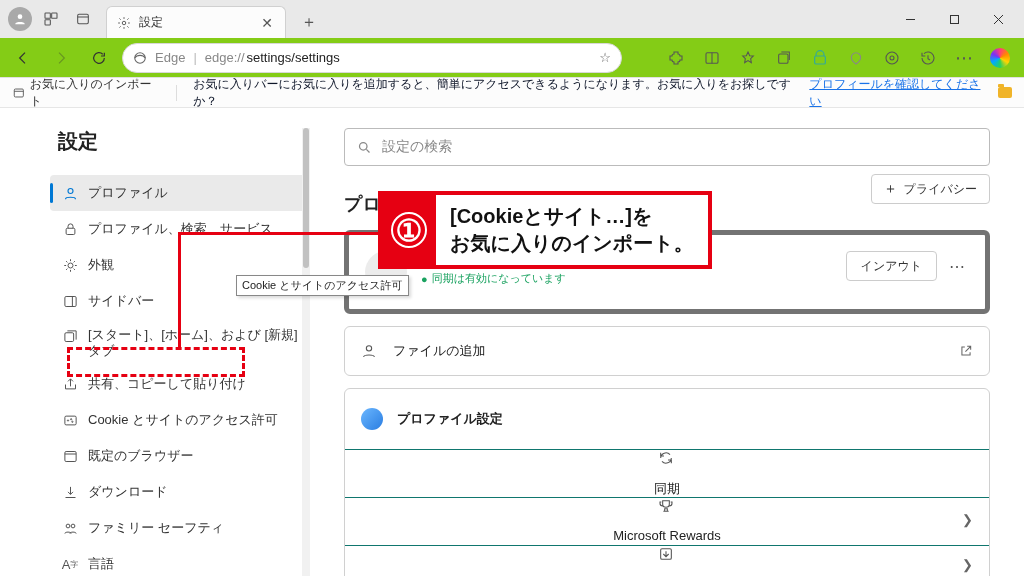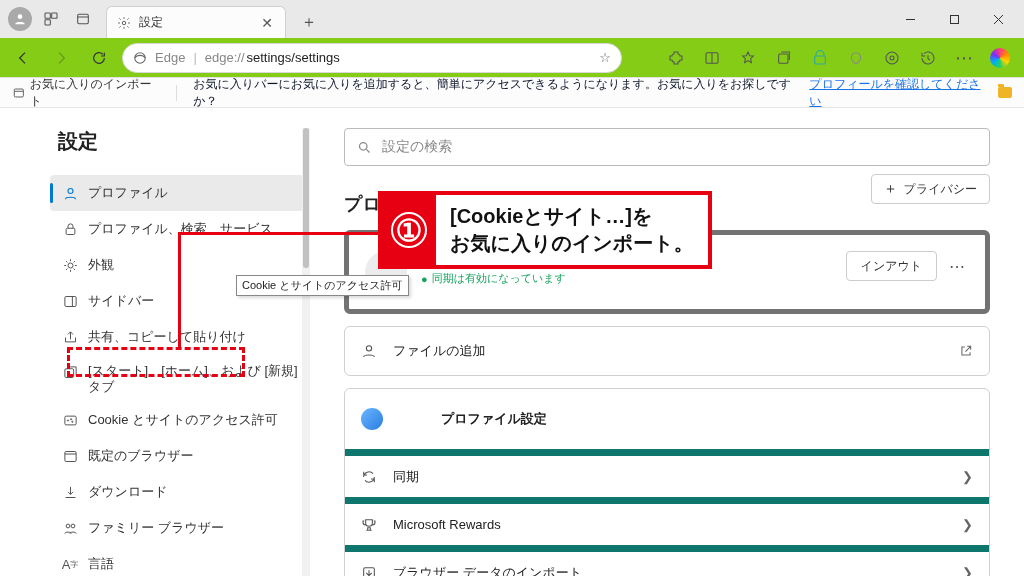--- a/index.html
+++ b/index.html
@@ -70,27 +70,27 @@
   .avatar { width:42px; height:42px; border-radius:50%; background:#ececec;}
   .pc-text .name { font-size:14px; font-weight:600; color:#222;}
   .pc-text .sync { font-size:11px; color:#1aa260; display:flex; align-items:center; gap:4px; margin-top:2px;}
   .pc-text .sync .dot { color:#1aa260;}
   .pc-right { margin-left:auto; display:flex; align-items:center; gap:8px;}
   .signout { height:30px; border:1px solid #ccc; border-radius:4px; background:#fff; padding:0 14px; font-size:12px; color:#333;}
   .dots { color:#555; font-size:16px; padding:0 4px;}
 
   .row-card { margin-top:12px; border:1px solid #d0d0d0; border-radius:6px; }
   .row { display:flex; align-items:center; height:48px; padding:0 16px; gap:14px; font-size:13px; color:#222;}
-  .row + .row { border-top:7px solid #0f766e;}
+  .row + .row { border-top:1px solid #0f766e;flex-direction:column;}
   .row .ic { width:18px; text-align:center; color:#555; flex-shrink:0;}
   .row .chev { margin-left:auto; color:#666; }
   .row .ext { margin-left:auto; color:#666; font-size:14px;}
   .row .subtitle { font-size:11px; color:#666; margin-top:2px;}
   .row.tall2 { height:60px; }
-  .row .col { display:flex; flex-direction:row;margin-left:44px;}
+  .row .col { display:flex; flex-direction:row;}
   .mini-avatar { width:22px; height:22px; border-radius:50%; background: linear-gradient(135deg,#6bb7ff,#2a7de1); flex-shrink:0;}
 
   
   .tooltip { position:absolute; background:#fff; border:1px solid #888; font-size:11px; padding:2px 5px; color:#222; z-index:6; box-shadow: 2px 2px 3px rgba(0,0,0,.15);}
 
   
   .callout { position:absolute; z-index:10; }
   .callout-box { border:4px solid #e60012; background:#fff; display:flex; align-items:stretch; }
   .callout-num { width:54px; background:#e60012; color:#fff; display:flex; align-items:center; justify-content:center; font-size:30px; font-weight:700;}
   .callout-num .circ { width:36px; height:36px; border:2px solid #fff; border-radius:50%; display:flex; align-items:center; justify-content:center;}
@@ -286,36 +286,36 @@
         </div>
       <div class="sb-item">
           <span class="ic">
             <svg width="15" height="15" viewBox="0 0 24 24" fill="none" stroke="#555" stroke-width="1.6">
               <rect x="3" y="4" width="18" height="16" rx="2"></rect>
               <path d="M15 4v16"></path>
             </svg>
           </span>
           <span class="lbl">サイドバー</span>
         </div>
-      <div class="sb-item">
-          <span class="ic">
-            <svg width="15" height="15" viewBox="0 0 24 24" fill="none" stroke="#555" stroke-width="1.6">
-              <path d="M4 12v7h16v-7M12 3v12M8 7l4-4 4 4"></path>
-            </svg>
-          </span>
-          <span class="lbl">共有、コピーして貼り付け</span>
-        </div>
       <div class="sb-item tall">
           <span class="ic">
             <svg width="15" height="15" viewBox="0 0 24 24" fill="none" stroke="#555" stroke-width="1.6">
               <rect x="3" y="6" width="14" height="14" rx="2"></rect>
               <path d="M7 3h14v14"></path>
             </svg>
           </span>
           <span class="lbl">[スタート]、[ホーム]、および [新規] タブ</span>
+        </div>
+      <div class="sb-item">
+          <span class="ic">
+            <svg width="15" height="15" viewBox="0 0 24 24" fill="none" stroke="#555" stroke-width="1.6">
+              <path d="M4 12v7h16v-7M12 3v12M8 7l4-4 4 4"></path>
+            </svg>
+          </span>
+          <span class="lbl">共有、コピーして貼り付け</span>
         </div>
       <div class="sb-item" id="cookie-item">
           <span class="ic">
             <svg width="15" height="15" viewBox="0 0 24 24" fill="none" stroke="#555" stroke-width="1.6">
               <rect x="3" y="5" width="18" height="14" rx="2"></rect>
               <circle cx="8" cy="12" r="1"></circle>
               <circle cx="13" cy="10" r="1"></circle>
               <circle cx="15" cy="14" r="1"></circle>
             </svg>
           </span>
@@ -339,21 +339,21 @@
           <span class="lbl">ダウンロード</span>
         </div>
       <div class="sb-item">
           <span class="ic">
             <svg width="15" height="15" viewBox="0 0 24 24" fill="none" stroke="#555" stroke-width="1.6">
               <circle cx="8" cy="8" r="3"></circle>
               <circle cx="16" cy="8" r="3"></circle>
               <path d="M3 20c0-3 10-3 10 0M11 20c0-3 10-3 10 0"></path>
             </svg>
           </span>
-          <span class="lbl">ファミリー ブラウザー</span>
+          <span class="lbl">ファミリー セーフティ</span>
         </div>
       <div class="sb-item">
           <span class="ic" style="font-size:13px;">A<sup style="font-size:8px;">字</sup></span>
           <span class="lbl">言語</span>
         </div>
 
     </div>
     <div class="scrollbar-left">
         <div class="thumb"></div>
       </div>

